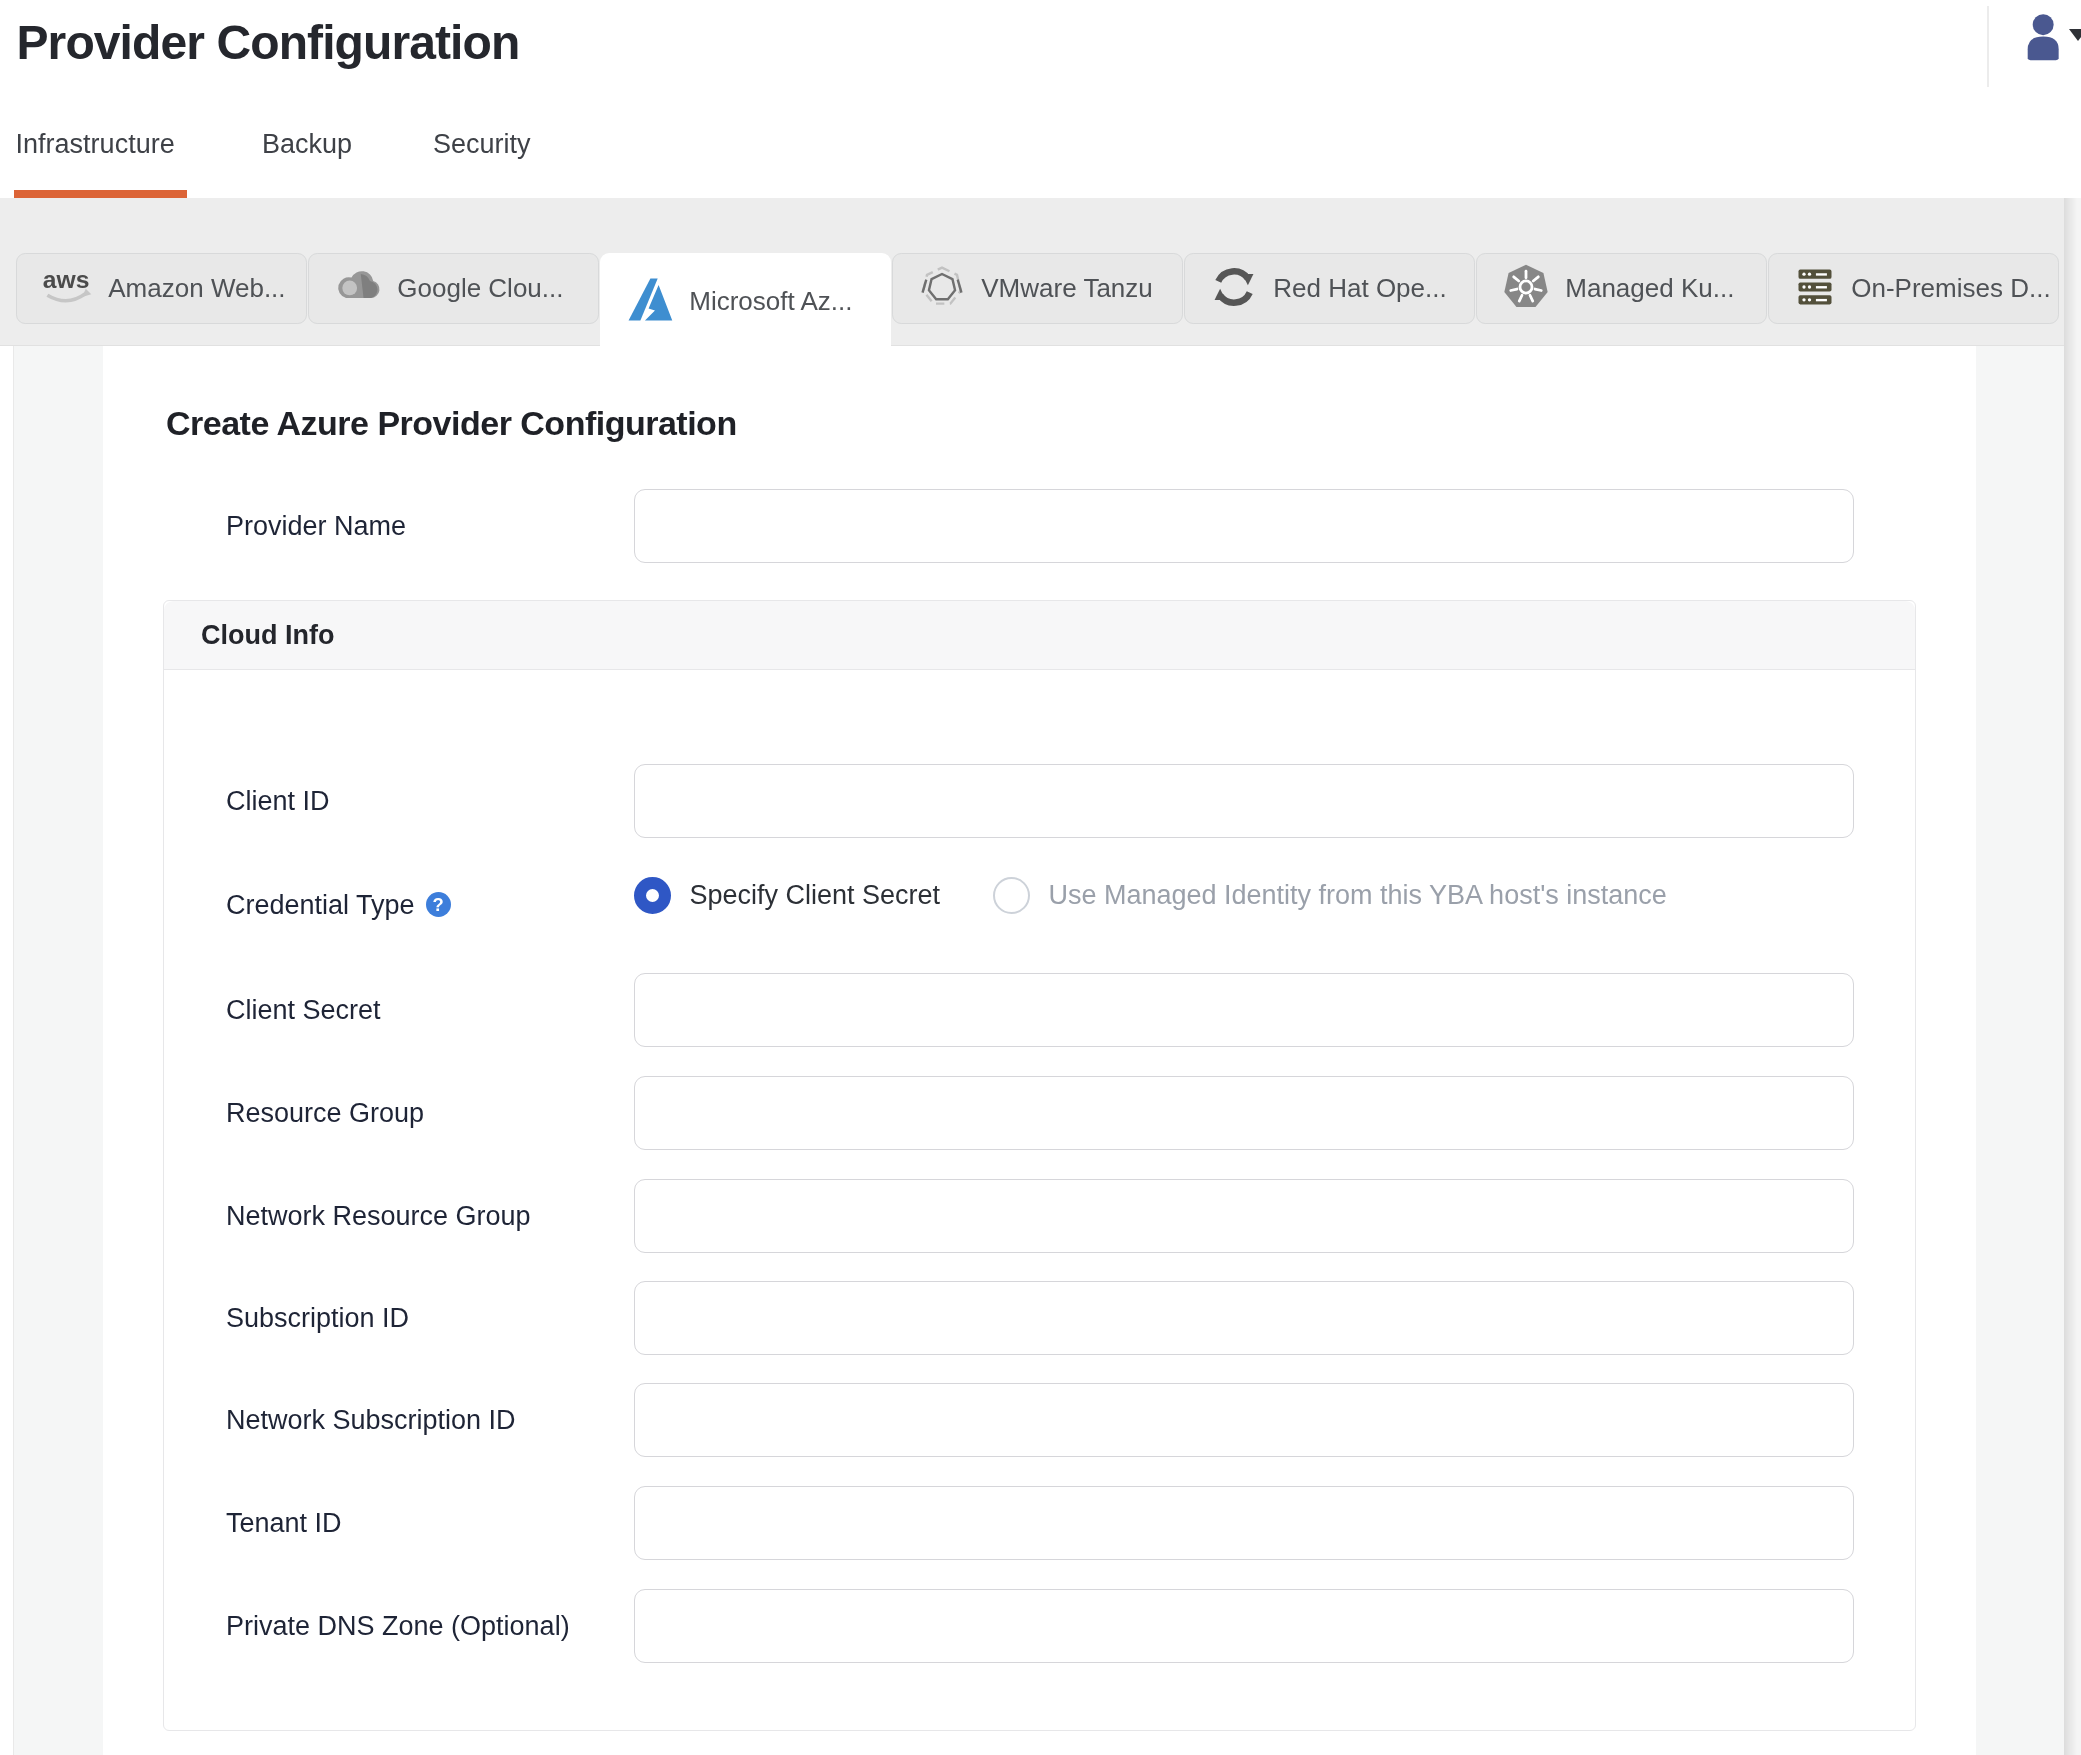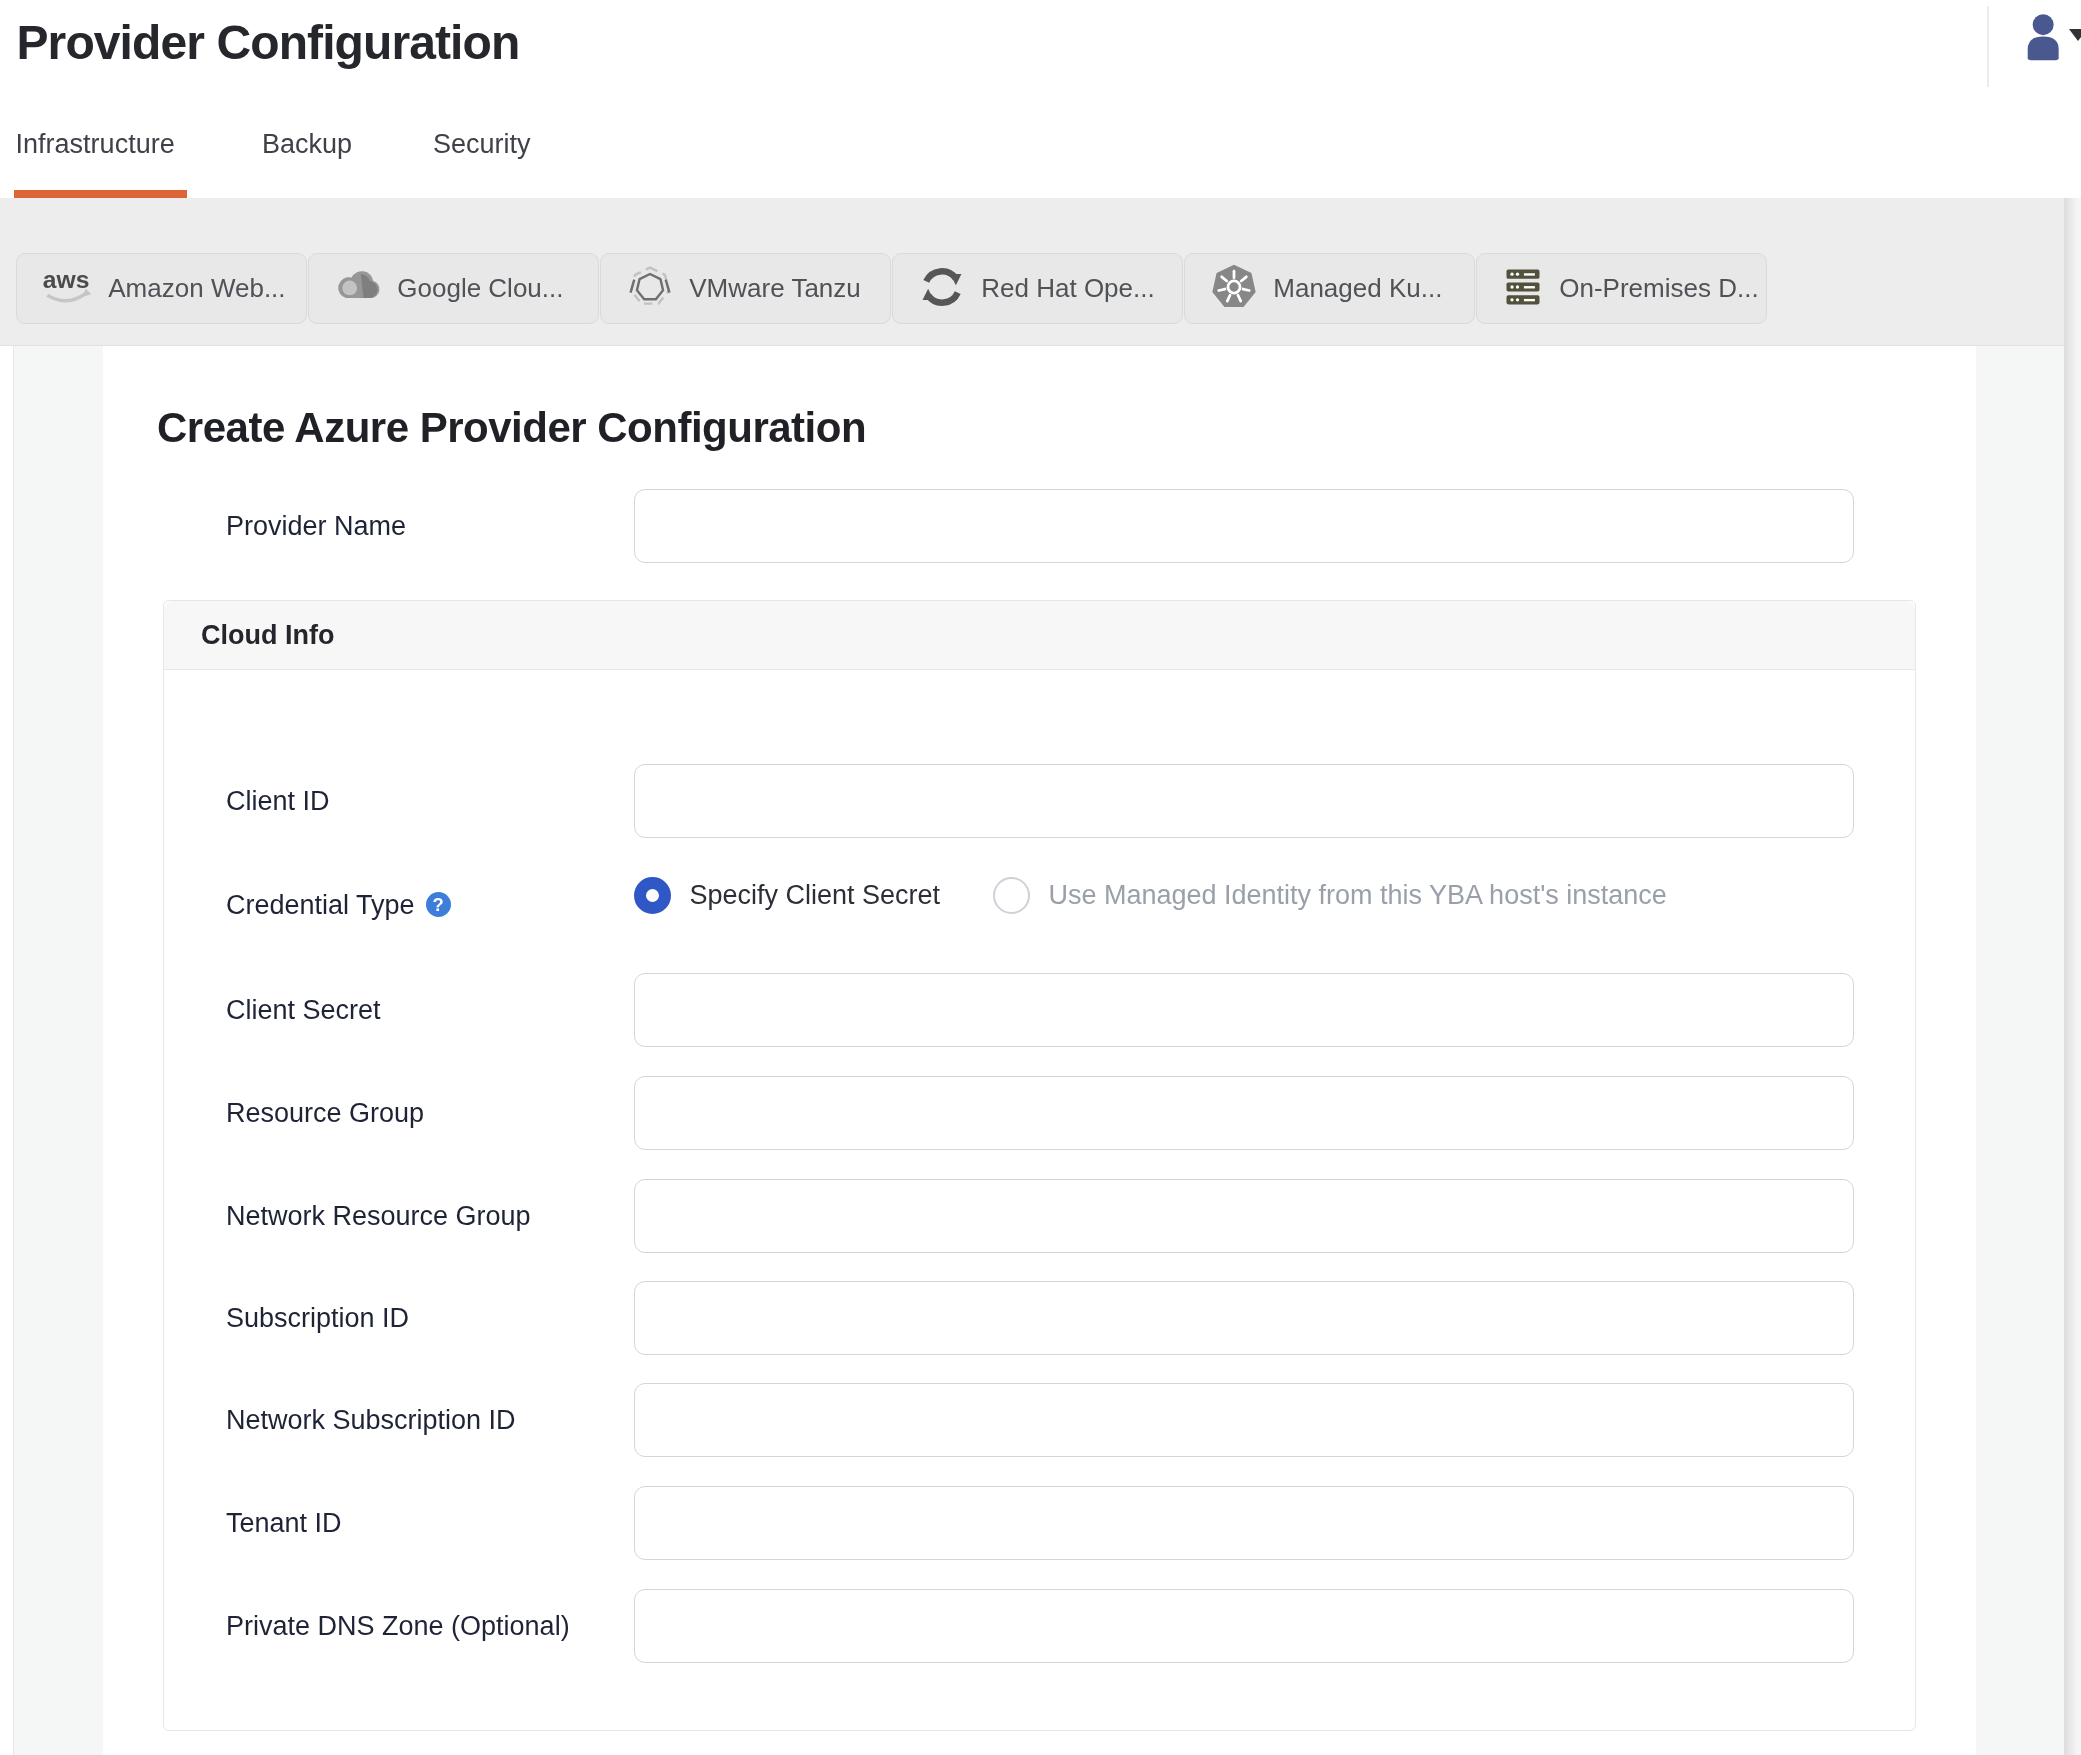--- a/index.html
+++ b/index.html
@@ -57,22 +57,22 @@
 
   
   .left-gutter {
     left: 13px; top: 346px; width: 90px; height: 1410px;
     background: #f5f6f6; border-left: 1.8px solid #e9e9e9;
   }
   .right-gutter { left: 1976px; top: 346px; width: 88px; height: 1410px; background: #f5f6f6; }
 
   
   .form-heading {
-    left: 157px; top: 404px;
-    font-size: 42px; font-weight: 700; letter-spacing: -0.5px; color: #1f2127;
+    left: 166px; top: 404px;
+    font-size: 34px; font-weight: 700; letter-spacing: -0.5px; color: #1f2127;
   }
   .field-label {
     font-size: 27px; color: #1e2436; white-space: nowrap;
     height: 74px; line-height: 74px;
   }
   .text-input {
     height: 74px; width: 1220px;
     border: 1.8px solid #d6d6da; border-radius: 11px; background: #fff;
     font-size: 27px; color: #1e2436; padding: 0 22px; outline: none;
   }
@@ -152,20 +152,29 @@
     <span class="ptab-icon">
       <svg width="50" height="48" viewBox="0 0 54 52">
         <path d="M14 38 h27 a9.5 9.5 0 0 0 2.5-18.6 a12.5 12.5 0 0 0 -23.5 -3.6 a10 10 0 0 0 -6 22.2 Z" fill="#979797"></path>
         <circle cx="18" cy="27" r="8" fill="#c3c3c3"></circle>
         <path d="M30 12 a12.5 12.5 0 0 1 10 7.4 a9.5 9.5 0 0 1 1 18.6 h-8 Z" fill="#7f7f7f"></path>
       </svg>
     </span>
     <span class="ptab-label">Google Clou...</span>
   </div>
 
+  <div class="ptab active">
+    <span class="ptab-icon">
+      <svg width="51" height="51" viewBox="0 0 56 56">
+        <polygon points="29,5 37,5 18,51 5,51" fill="#3E8ED0"></polygon>
+        <polygon points="38,12 53,51 23,51 34,40 27,38" fill="#3E8ED0"></polygon>
+      </svg>
+    </span>
+    <span class="ptab-label">Microsoft Az...</span>
+  </div>
 
   <div class="ptab">
     <span class="ptab-icon">
       <svg width="50" height="50" viewBox="0 0 54 54">
         <polygon points="27,13 38.3,18.5 41.1,30.5 33.3,40.2 20.7,40.2 12.9,30.5 15.7,18.5" fill="none" stroke="#6f6f6f" stroke-width="2.6"></polygon>
         <polygon points="27,6 43.2,13.9 47.2,31.1 36,45 18,45 6.8,31.1 10.8,13.9" fill="none" stroke="#c2c2c2" stroke-width="2.6" stroke-dasharray="9 6"></polygon>
         <line x1="6" y1="33" x2="10" y2="19" stroke="#6f6f6f" stroke-width="2.6"></line>
         <line x1="48" y1="33" x2="44" y2="19" stroke="#6f6f6f" stroke-width="2.6"></line>
       </svg>
     </span>

